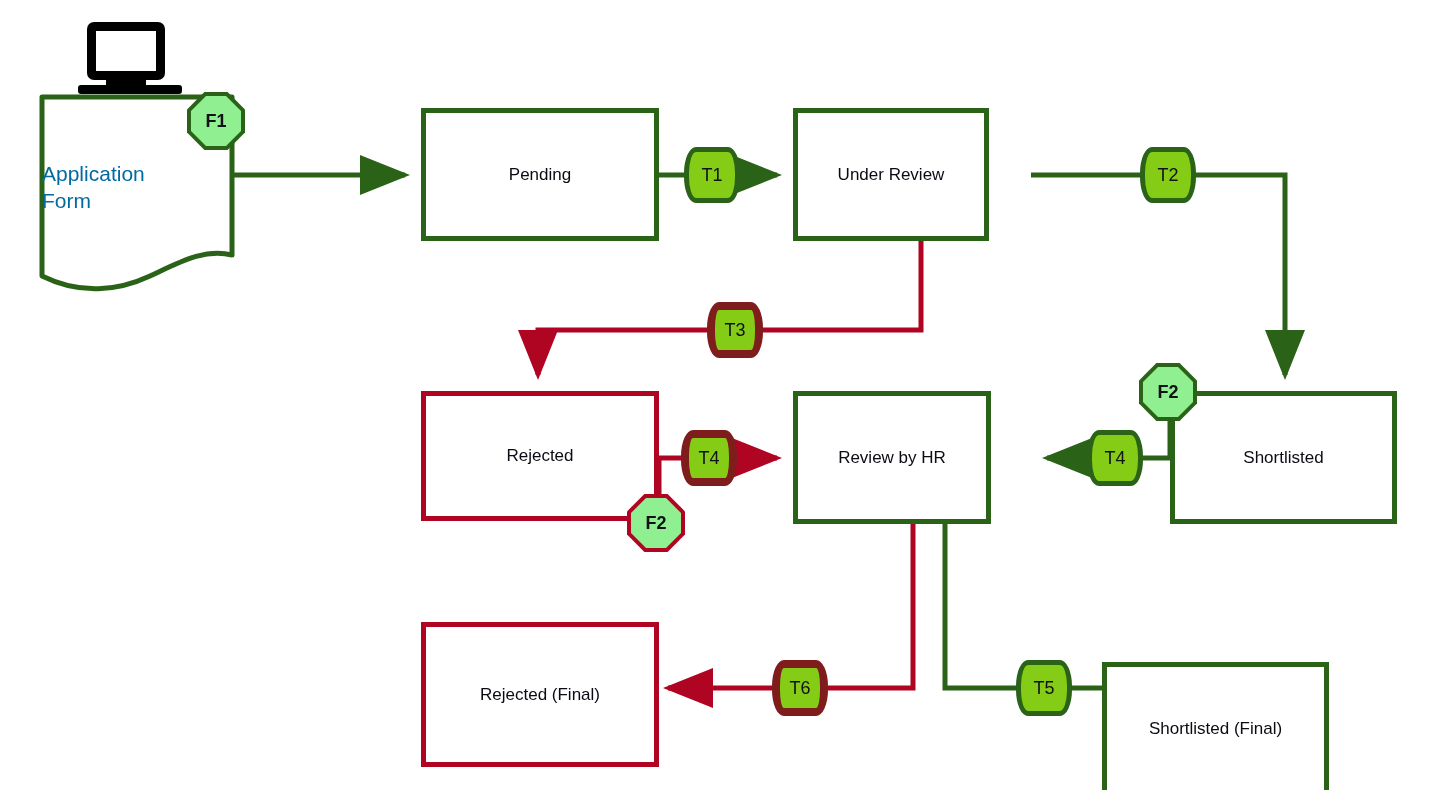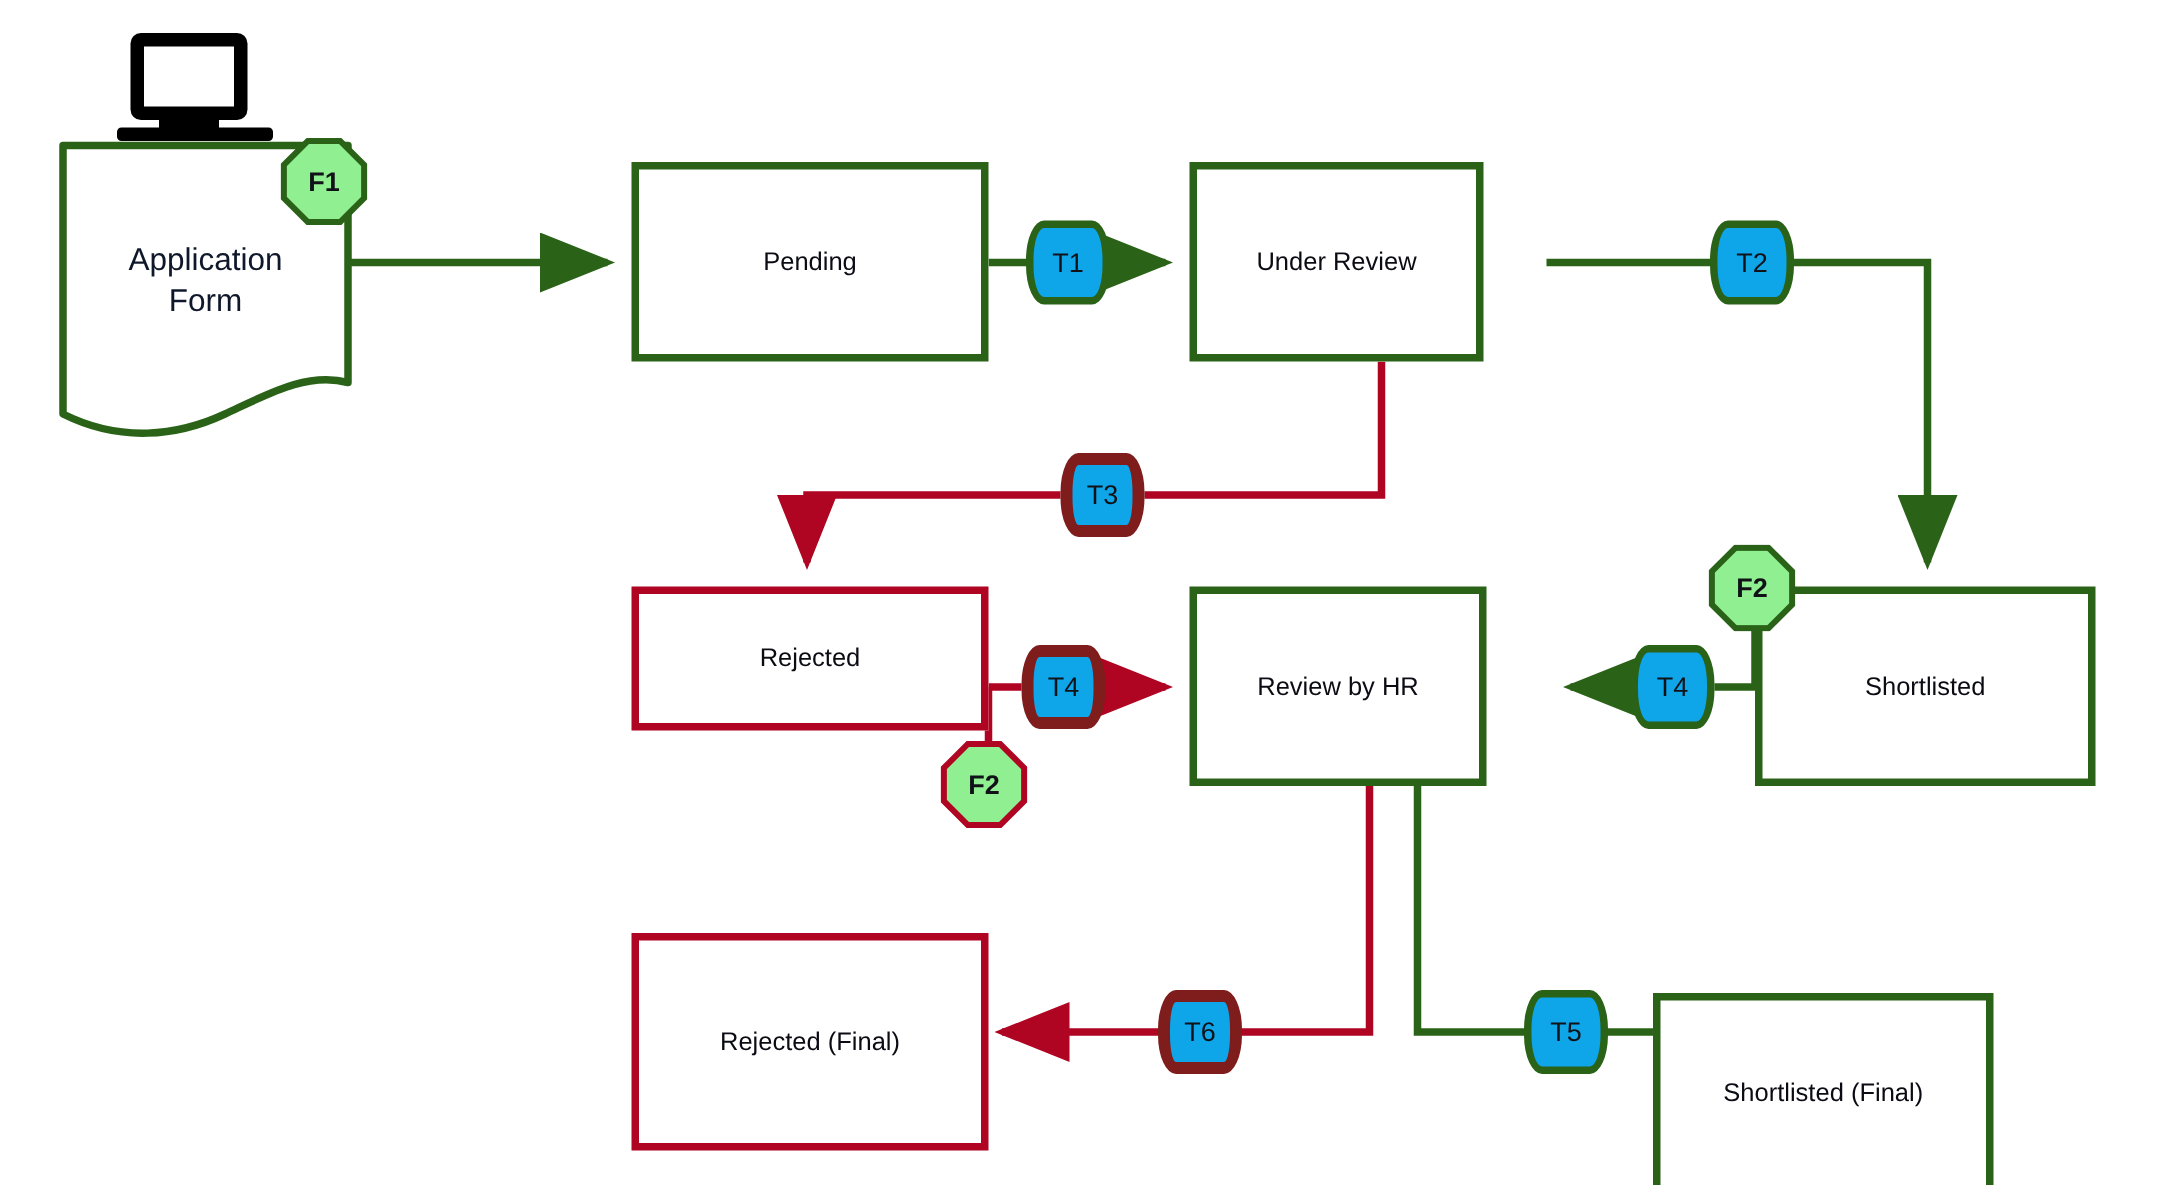--- a/index.html
+++ b/index.html
@@ -46,21 +46,21 @@
     align-items: center;
     justify-content: center;
     font-size: 18px;
     color: #111118;
     z-index: 7;
     box-sizing: border-box;
   }
   .badge.trans {
     width: 56px;
     height: 56px;
-    background: #0ea5e9;
+    background: #84cc16;
     border-radius: 12px / 26px;
     align-items: center;
   }
   .badge.trans.green { border: 5px solid #2a6318; }
   .badge.trans.red   { border: 8px solid #7f1d1d; }
 
   .badge.oct {
     width: 58px;
     height: 58px;
     background: #90ef90;
@@ -72,23 +72,23 @@
     left: 4px; top: 4px; right: 4px; bottom: 4px;
     background: #90ef90;
     clip-path: polygon(30% 0%, 70% 0%, 100% 30%, 100% 70%, 70% 100%, 30% 100%, 0% 70%, 0% 30%);
   }
   .badge.oct .octlabel { position: relative; z-index: 2; font-weight: bold; }
   .badge.oct.green  { background: #2a6318; }
   .badge.oct.red    { background: #b00423; }
   .doc-label {
     position: absolute;
     width: 100%;
-    text-align: center;
+    text-align: left;
     font-size: 21px;
-    color: #0f172a;
+    color: #0369a1;
     line-height: 1.3;
     z-index: 5;
   }
   .laptop {
     position: absolute;
     z-index: 6;
   }
 </style>
 </head>
 <body>
@@ -164,21 +164,21 @@
   </div>
 
   <div class="node green" style="left:793px; top:108px; width:196px; height:133px;">
     <span>Under Review</span>
   </div>
 
   <div class="node green" style="left:1170px; top:391px; width:227px; height:133px;">
     <span>Shortlisted</span>
   </div>
 
-  <div class="node red" style="left:421px; top:391px; width:238px; height:96px;">
+  <div class="node red" style="left:421px; top:391px; width:238px; height:130px;">
     <span>Rejected</span>
   </div>
 
   <div class="node green" style="left:793px; top:391px; width:198px; height:133px;">
     <span>Review by HR</span>
   </div>
 
   <div class="node red" style="left:421px; top:622px; width:238px; height:145px;">
     <span>Rejected (Final)</span>
   </div>

